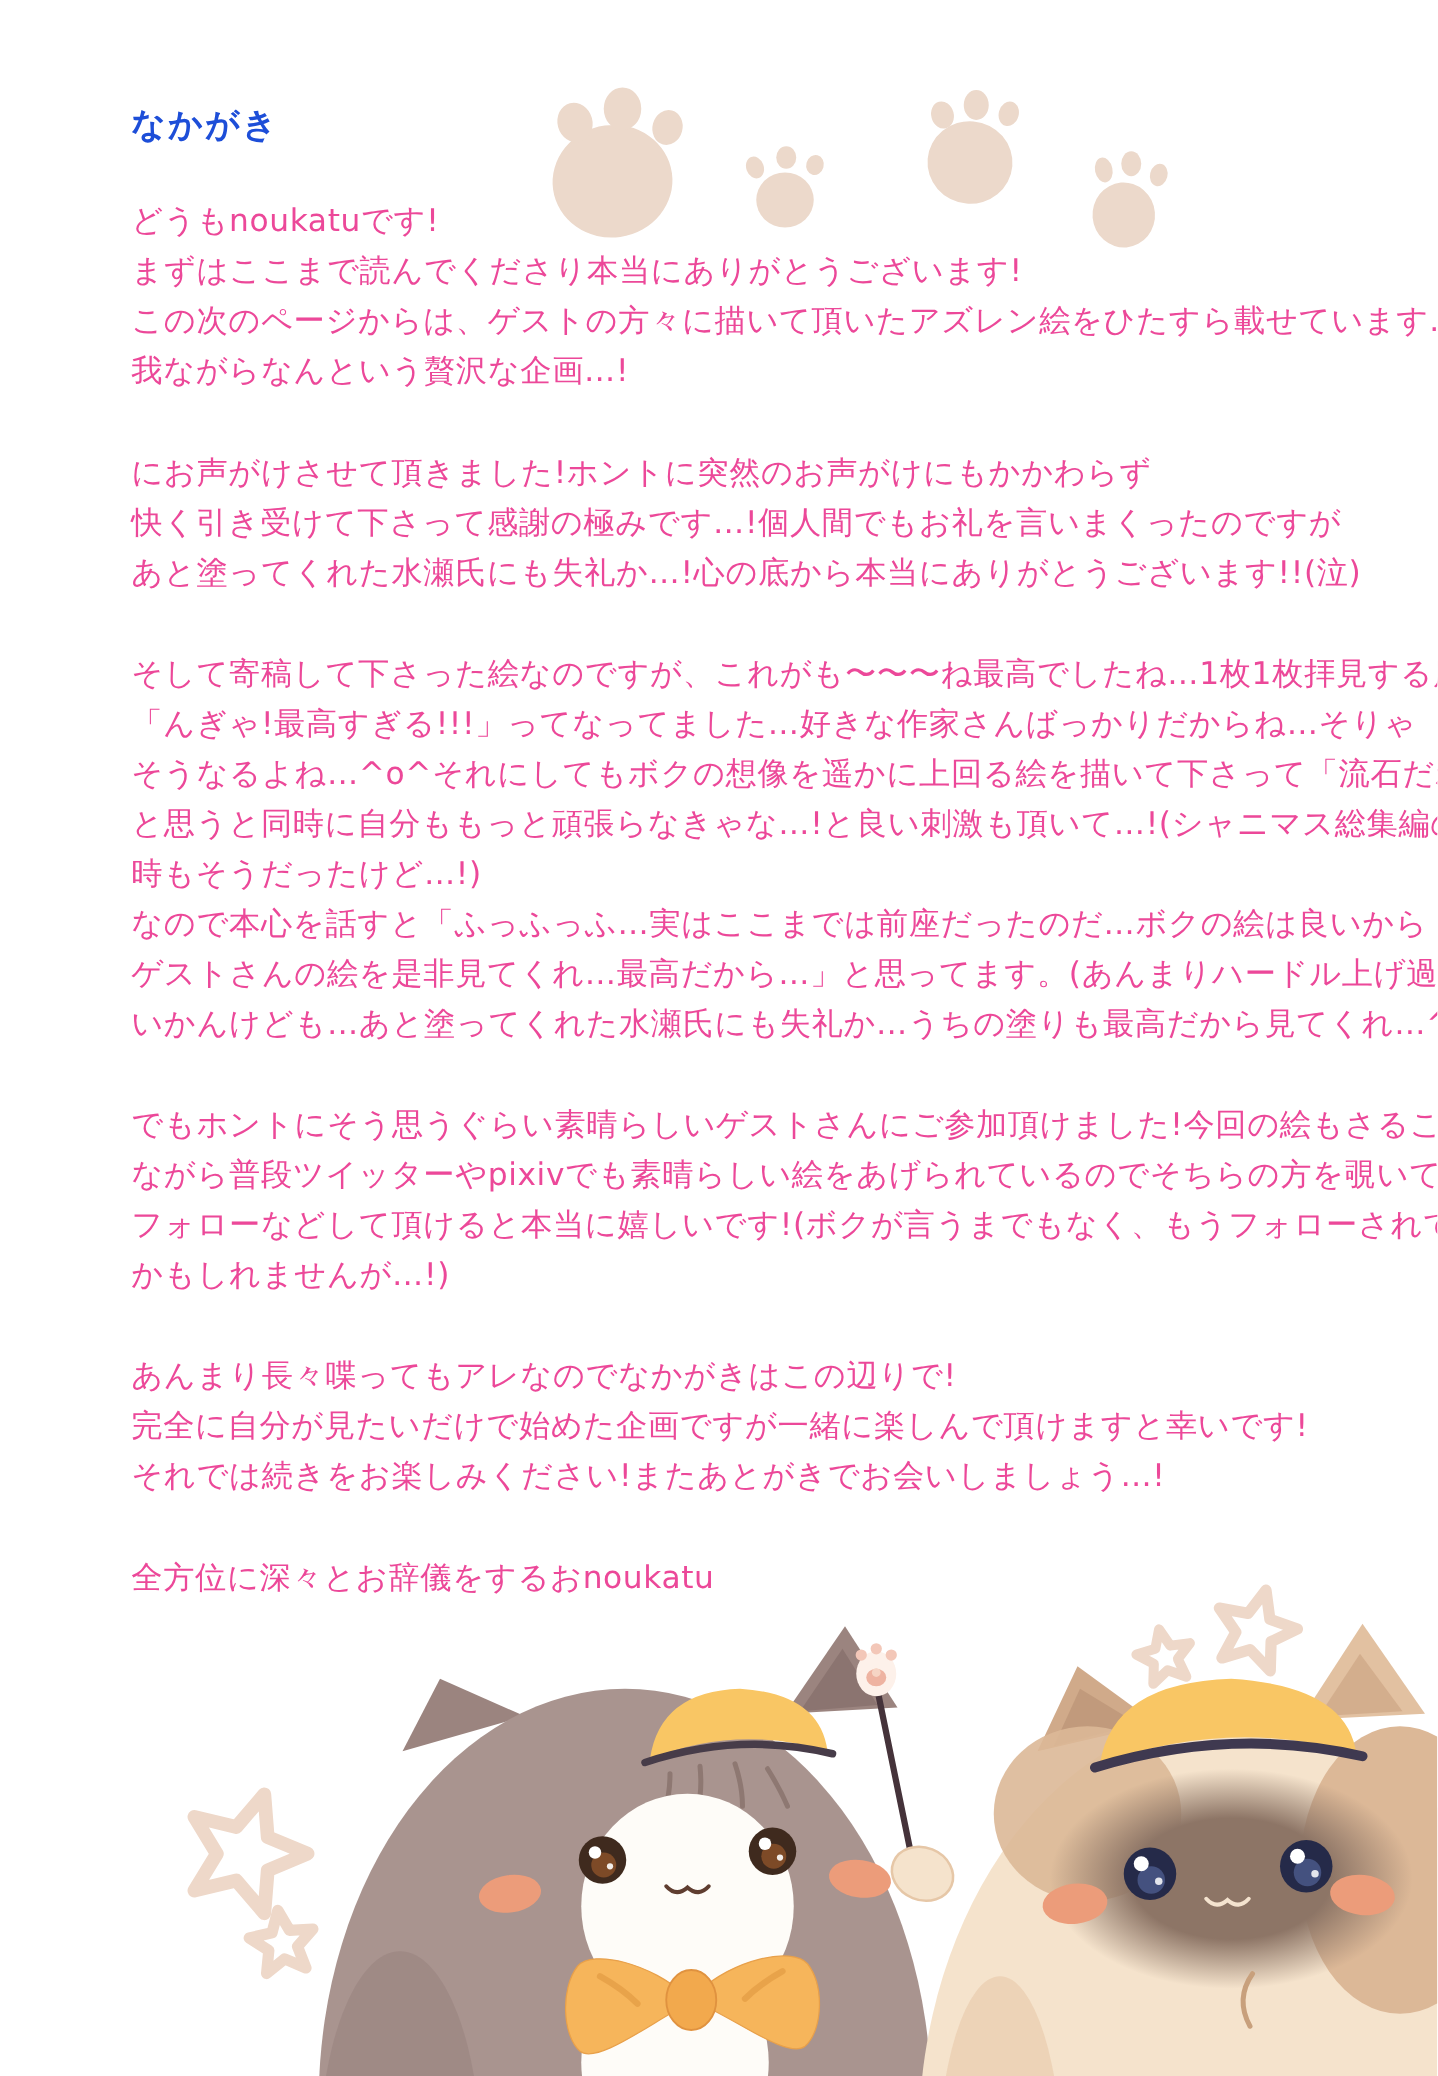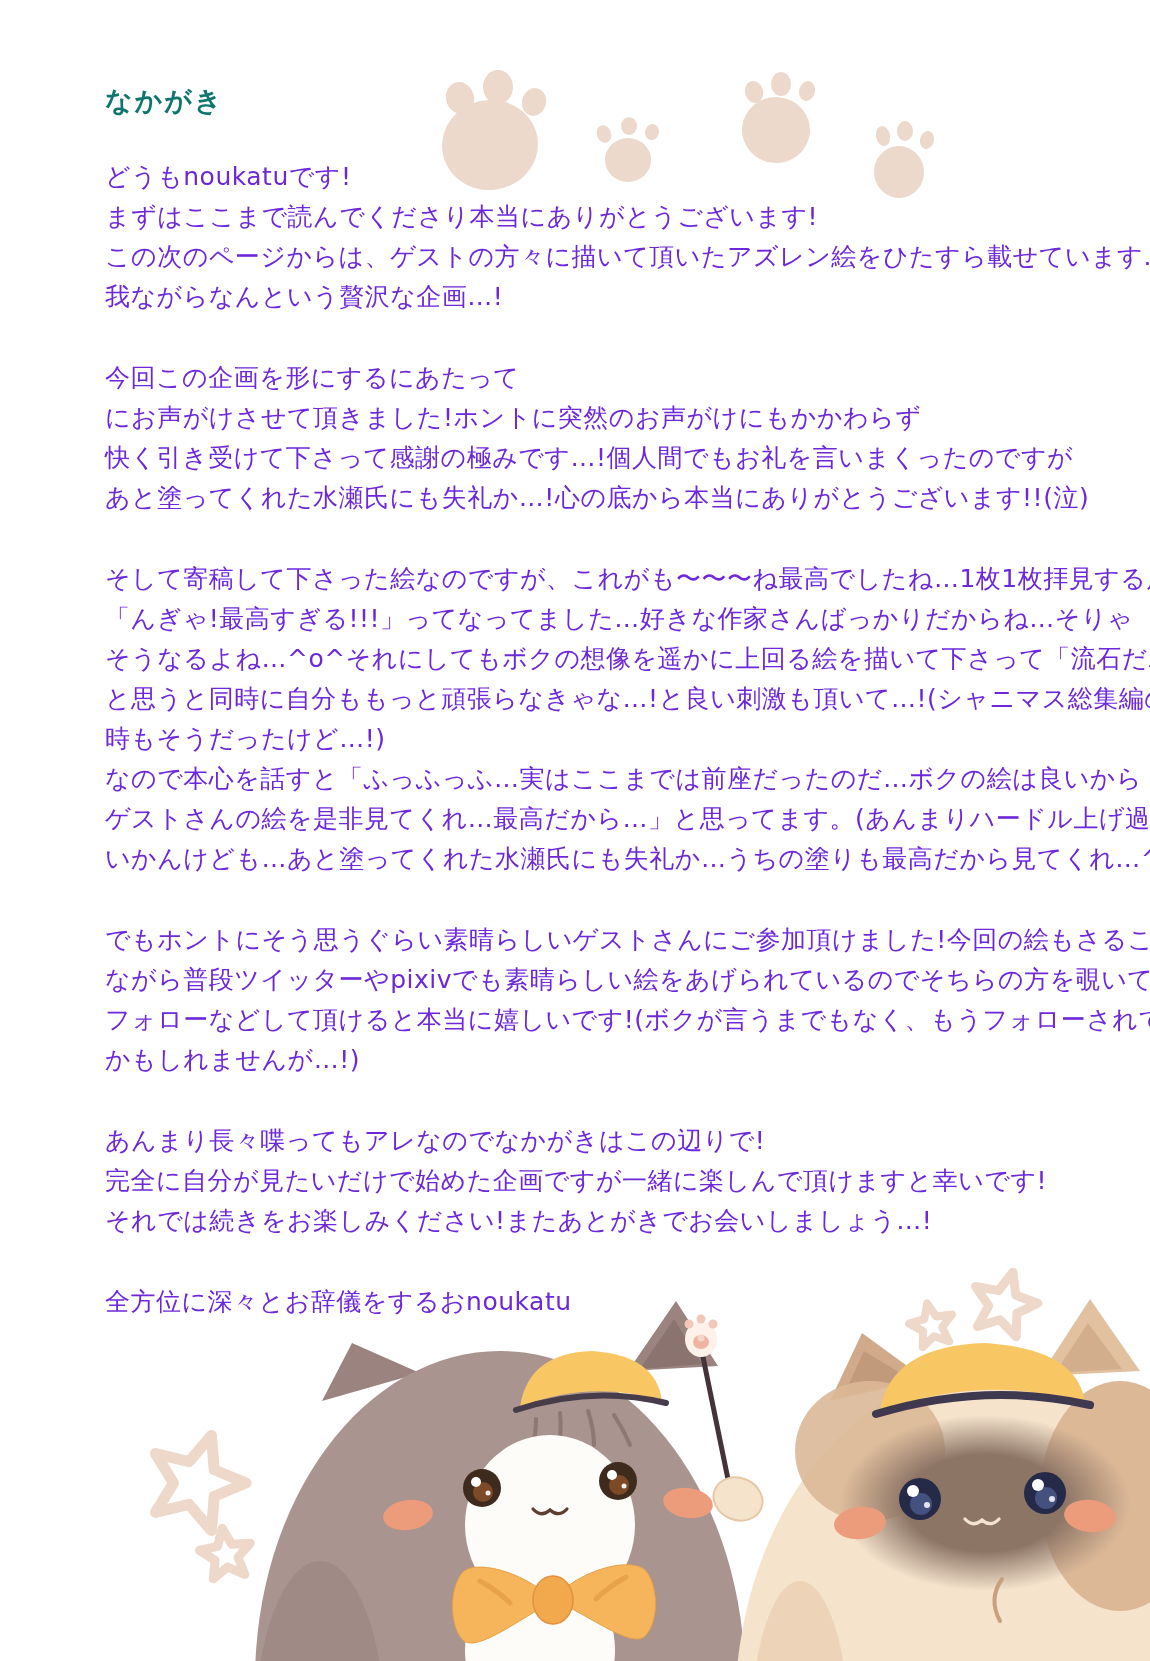--- a/index.html
+++ b/index.html
@@ -1,22 +1,22 @@
 <!DOCTYPE html>
 <html><head>
 <meta charset="utf-8">
 <style>
   html,body{margin:0;padding:0;background:#fff;}
   .page{position:relative;width:1150px;height:1661px;background:#ffffff;overflow:hidden;
         font-family:"DejaVu Sans",sans-serif;}
   .text-block{position:absolute;left:105px;top:81px;width:990px;z-index:2;}
-  .page-title{font-size:27px;line-height:40px;color:#0f766e;font-weight:bold;letter-spacing:2px;margin:0 0 36px 0;}
+  .page-title{font-size:27px;line-height:40px;color:#1d4ed8;font-weight:bold;letter-spacing:2px;margin:0 0 36px 0;}
   .para{margin:0;}
   .para + .para{margin-top:41px;}
-  .line{font-size:25px;line-height:40px;color:#6d28d9;letter-spacing:0.5px;white-space:nowrap;}
+  .line{font-size:25px;line-height:40px;color:#ec4899;letter-spacing:0.5px;white-space:nowrap;}
   .caption .line{white-space:nowrap;}
   .deco{position:absolute;z-index:1;}
   #paws{left:410px;top:60px;}
   #footer-art{left:0;top:1261px;}
 </style>
 </head>
 <body>
 
 <div class="page">
 
@@ -151,21 +151,20 @@
     <div class="page-title">なかがき</div>
 
     <div class="para">
       <div class="line">どうもnoukatuです!</div>
       <div class="line">まずはここまで読んでくださり本当にありがとうございます!</div>
       <div class="line">この次のページからは、ゲストの方々に描いて頂いたアズレン絵をひたすら載せています…!</div>
       <div class="line">我ながらなんという贅沢な企画…!</div>
     </div>
 
     <div class="para">
-      <div class="line">今回この企画を形にするにあたって</div>
       <div class="line">にお声がけさせて頂きました!ホントに突然のお声がけにもかかわらず</div>
       <div class="line">快く引き受けて下さって感謝の極みです…!個人間でもお礼を言いまくったのですが</div>
       <div class="line">あと塗ってくれた水瀬氏にも失礼か…!心の底から本当にありがとうございます!!(泣)</div>
     </div>
 
     <div class="para">
       <div class="line">そして寄稿して下さった絵なのですが、これがも〜〜〜ね最高でしたね…1枚1枚拝見する度に</div>
       <div class="line">「んぎゃ!最高すぎる!!!」ってなってました…好きな作家さんばっかりだからね…そりゃ</div>
       <div class="line">そうなるよね…^o^それにしてもボクの想像を遥かに上回る絵を描いて下さって「流石だわ…」</div>
       <div class="line">と思うと同時に自分ももっと頑張らなきゃな…!と良い刺激も頂いて…!(シャニマス総集編の</div>

